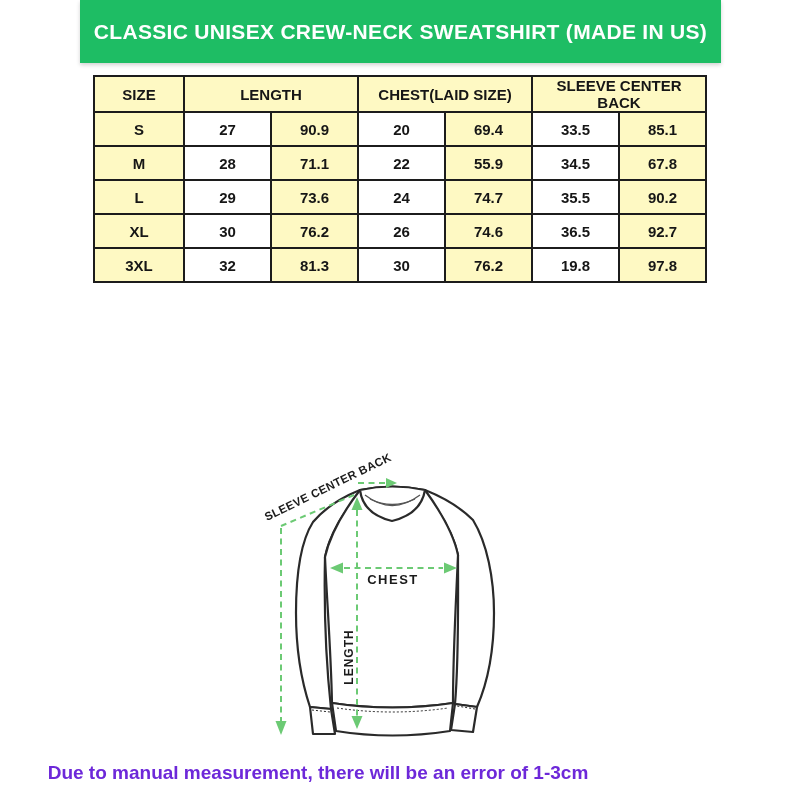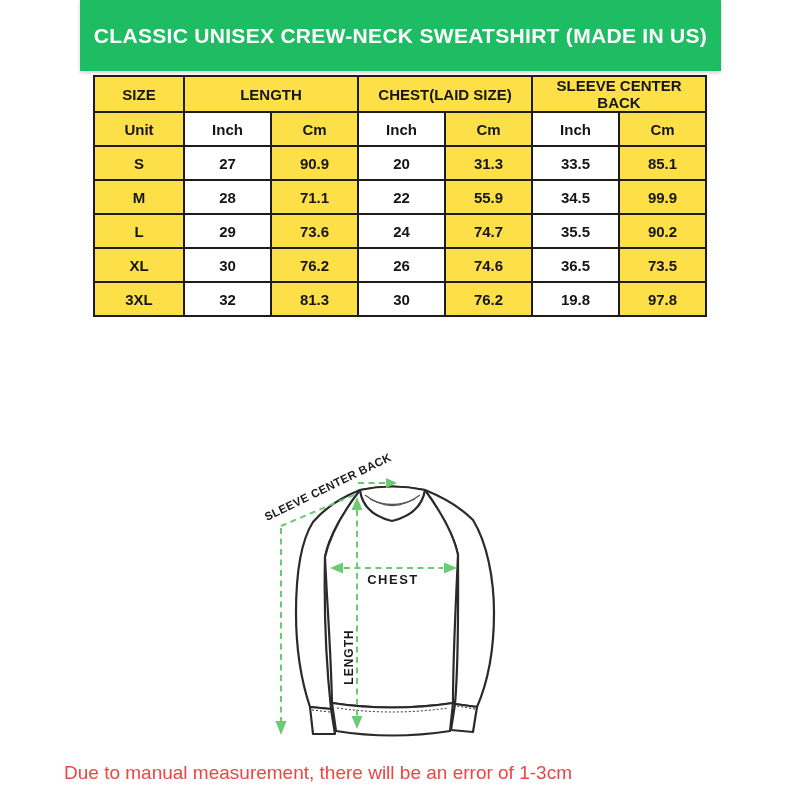--- a/index.html
+++ b/index.html
@@ -1,38 +1,38 @@
 <!DOCTYPE html>
 <html><head>
 <meta charset="utf-8">
 <style>
   html,body{margin:0;padding:0;}
   body{
     width:800px;height:800px;background:#ffffff;position:relative;overflow:hidden;
     font-family:"Liberation Sans",sans-serif;
   }
   .banner{
-    position:absolute;left:80px;top:0;width:641px;height:71px;
+    position:absolute;left:80px;top:0;width:641px;height:63px;
     background:#1ebd64;color:#ffffff;display:flex;align-items:center;justify-content:center;
     font-weight:bold;font-size:21px;letter-spacing:0.3px;white-space:nowrap;
     box-shadow:0 2px 4px rgba(0,0,0,0.18);
   }
   table.size-table{
     position:absolute;left:93px;top:75px;width:612px;
     border-collapse:collapse;table-layout:fixed;
     font-size:15px;font-weight:bold;color:#161616;
   }
   table.size-table td{
     border:2px solid #1c1c1c;height:32px;text-align:center;vertical-align:middle;
     background:#ffffff;padding:0;
   }
-  table.size-table td.g{background:#fde047;}
+  table.size-table td.g{background:#fef9c3;}
   .note{
     position:absolute;left:0;top:762px;width:636px;text-align:center;
-    color:#ef4444;font-weight:normal;font-size:19px;
+    color:#6d28d9;font-weight:bold;font-size:19px;
   }
   .diagram-wrap{position:absolute;left:140px;top:440px;width:520px;height:330px;}
 </style>
 </head>
 <body>
 
 <div class="banner">
   <span>CLASSIC UNISEX CREW-NECK SWEATSHIRT (MADE IN US)</span>
 </div>
 
@@ -47,63 +47,54 @@
       <col style="width:87px">
   </colgroup>
   <tbody>
     <tr>
       <td class="g">SIZE</td>
       <td class="g" colspan="2">LENGTH</td>
       <td class="g" colspan="2">CHEST(LAID SIZE)</td>
       <td class="g" colspan="2">SLEEVE CENTER BACK</td>
     </tr>
     <tr>
-      <td class="g">Unit</td>
-      <td>Inch</td>
-      <td class="g">Cm</td>
-      <td>Inch</td>
-      <td class="g">Cm</td>
-      <td>Inch</td>
-      <td class="g">Cm</td>
-    </tr>
-    <tr>
       <td class="g">S</td>
       <td>27</td>
       <td class="g">90.9</td>
       <td>20</td>
-      <td class="g">31.3</td>
+      <td class="g">69.4</td>
       <td>33.5</td>
       <td class="g">85.1</td>
     </tr>
     <tr>
       <td class="g">M</td>
       <td>28</td>
       <td class="g">71.1</td>
       <td>22</td>
       <td class="g">55.9</td>
       <td>34.5</td>
-      <td class="g">99.9</td>
+      <td class="g">67.8</td>
     </tr>
     <tr>
       <td class="g">L</td>
       <td>29</td>
       <td class="g">73.6</td>
       <td>24</td>
       <td class="g">74.7</td>
       <td>35.5</td>
       <td class="g">90.2</td>
     </tr>
     <tr>
       <td class="g">XL</td>
       <td>30</td>
       <td class="g">76.2</td>
       <td>26</td>
       <td class="g">74.6</td>
       <td>36.5</td>
-      <td class="g">73.5</td>
+      <td class="g">92.7</td>
     </tr>
     <tr>
       <td class="g">3XL</td>
       <td>32</td>
       <td class="g">81.3</td>
       <td>30</td>
       <td class="g">76.2</td>
       <td>19.8</td>
       <td class="g">97.8</td>
     </tr>

